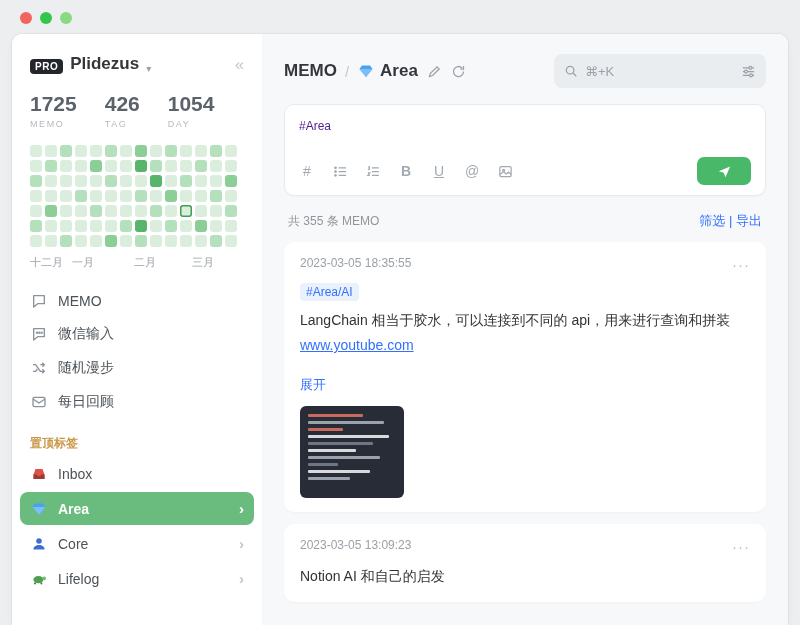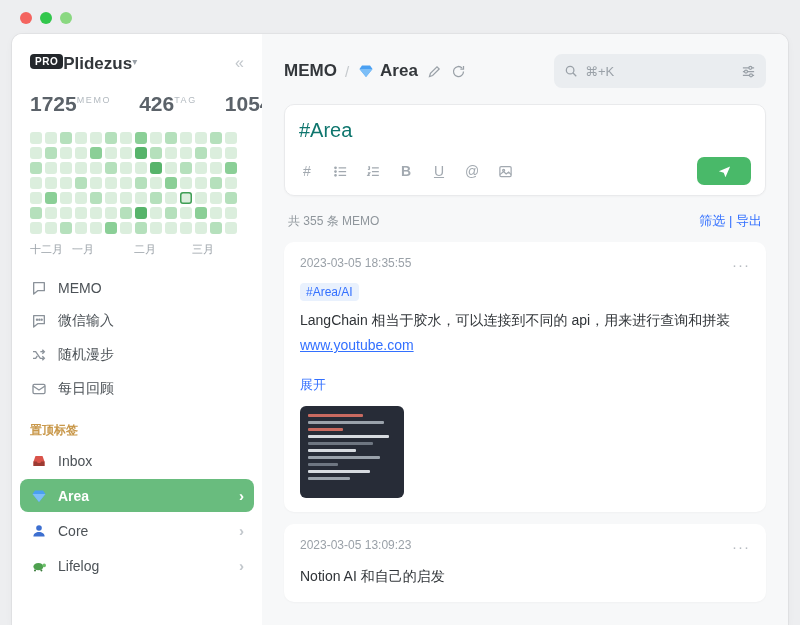--- a/index.html
+++ b/index.html
@@ -12,27 +12,27 @@
   
   .traffic{position:absolute;top:12px;left:20px;display:flex;gap:8px;z-index:5}
   .dot{width:12px;height:12px;border-radius:50%}
   .window{
     position:absolute;left:12px;right:12px;top:34px;bottom:0;
     background:#fff;border-radius:10px 10px 0 0;display:flex;overflow:hidden;
     box-shadow:0 0 0 1px rgba(0,0,0,.04),0 2px 8px rgba(0,0,0,.04);
   }
   
   .sidebar{width:250px;min-width:250px;box-sizing:border-box;padding:20px 18px 0;background:#fff}
-  .brand-row{display:flex;align-items:flex-start;}
+  .brand-row{display:flex;align-items:flex-end;gap:7px}
   .pro{background:#23272b;color:#fff;font-size:10px;font-weight:700;padding:2px 5px;border-radius:4px;letter-spacing:.5px}
   .brand-title{font-size:17px;font-weight:700;color:#33373b}
   .caret{color:#9aa1a8;font-size:10px;margin-top:2px}
   .collapse{margin-left:auto;color:#c2c7cc;font-size:16px;cursor:pointer}
   .stats{display:flex;margin-top:18px;gap:28px}
-  .stat{display:flex;}
+  .stat{display:flex;flex-direction:column}
   .stat-val{font-size:21px;font-weight:700;color:#5b6269}
   .stat-label{font-size:9px;color:#b3bac0;letter-spacing:1.6px;margin-top:3px}
   .heatmap{margin-top:16px;display:grid;grid-template-columns:repeat(14,12px);grid-auto-rows:12px;gap:3px}
   .cell{border-radius:3px}
   .cell.today{box-shadow:inset 0 0 0 1.5px #3f9e55}
   .months{position:relative;height:16px;margin-top:8px}
   .months span{position:absolute;top:0;font-size:11px;color:#9aa1a8}
   .menu{margin-top:14px}
   .menu-item{display:flex;align-items:center;gap:10px;padding:8px 0;font-size:14px;color:#4c5257;cursor:pointer}
   .pinned{margin-top:16px;font-size:12px;color:#c9984a;font-weight:700}
@@ -46,21 +46,21 @@
   .main{flex:1;background:#f7f8f9;box-sizing:border-box;padding:20px 22px;overflow:hidden}
   .main-header{display:flex;align-items:center}
   .bc-root{font-size:17px;font-weight:700;color:#33373b;cursor:pointer}
   .bc-sep{color:#c5c9cd;margin:0 8px;font-size:15px}
   .bc-cur{font-size:17px;font-weight:700;color:#33373b;margin-left:5px}
   .hicon{margin-left:9px;display:inline-flex;cursor:pointer}
   .search{margin-left:auto;width:212px;height:34px;background:#eaedf0;border-radius:8px;display:flex;align-items:center;padding:0 10px;box-sizing:border-box;color:#9aa1a8;cursor:text}
   .search .sc{font-size:13px;margin-left:7px}
   .sliders{margin-left:auto;display:inline-flex;cursor:pointer}
   .editor{margin-top:16px;background:#fff;border:1px solid #e9eaec;border-radius:10px;padding:14px 14px 10px;box-shadow:0 1px 2px rgba(0,0,0,.03)}
-  .editor-input{font-size:20px;color:#0f766e;min-height:24px;outline:none}
+  .editor-input{font-size:12px;color:#4c1d95;min-height:24px;outline:none}
   .editor-toolbar{display:flex;align-items:center;gap:17px;margin-top:14px;color:#a2a9b0}
   .tb{font-size:14px;min-width:16px;text-align:center;cursor:pointer;display:inline-flex;align-items:center;justify-content:center}
   .tb.b{font-weight:700}
   .tb.u{text-decoration:underline}
   .send{margin-left:auto;width:54px;height:28px;border:none;border-radius:7px;display:flex;align-items:center;justify-content:center;cursor:pointer}
   .count-row{display:flex;align-items:center;margin-top:16px;padding:0 4px;font-size:12px;color:#8f969c}
   .links{margin-left:auto;font-size:13px}
   .links span{cursor:pointer}
   .memo-card{background:#fff;border-radius:10px;margin-top:12px;padding:14px 16px;box-shadow:0 1px 2px rgba(0,0,0,.03)}
   .memo-head{display:flex;align-items:flex-start;color:#9aa1a8;font-size:12px}

